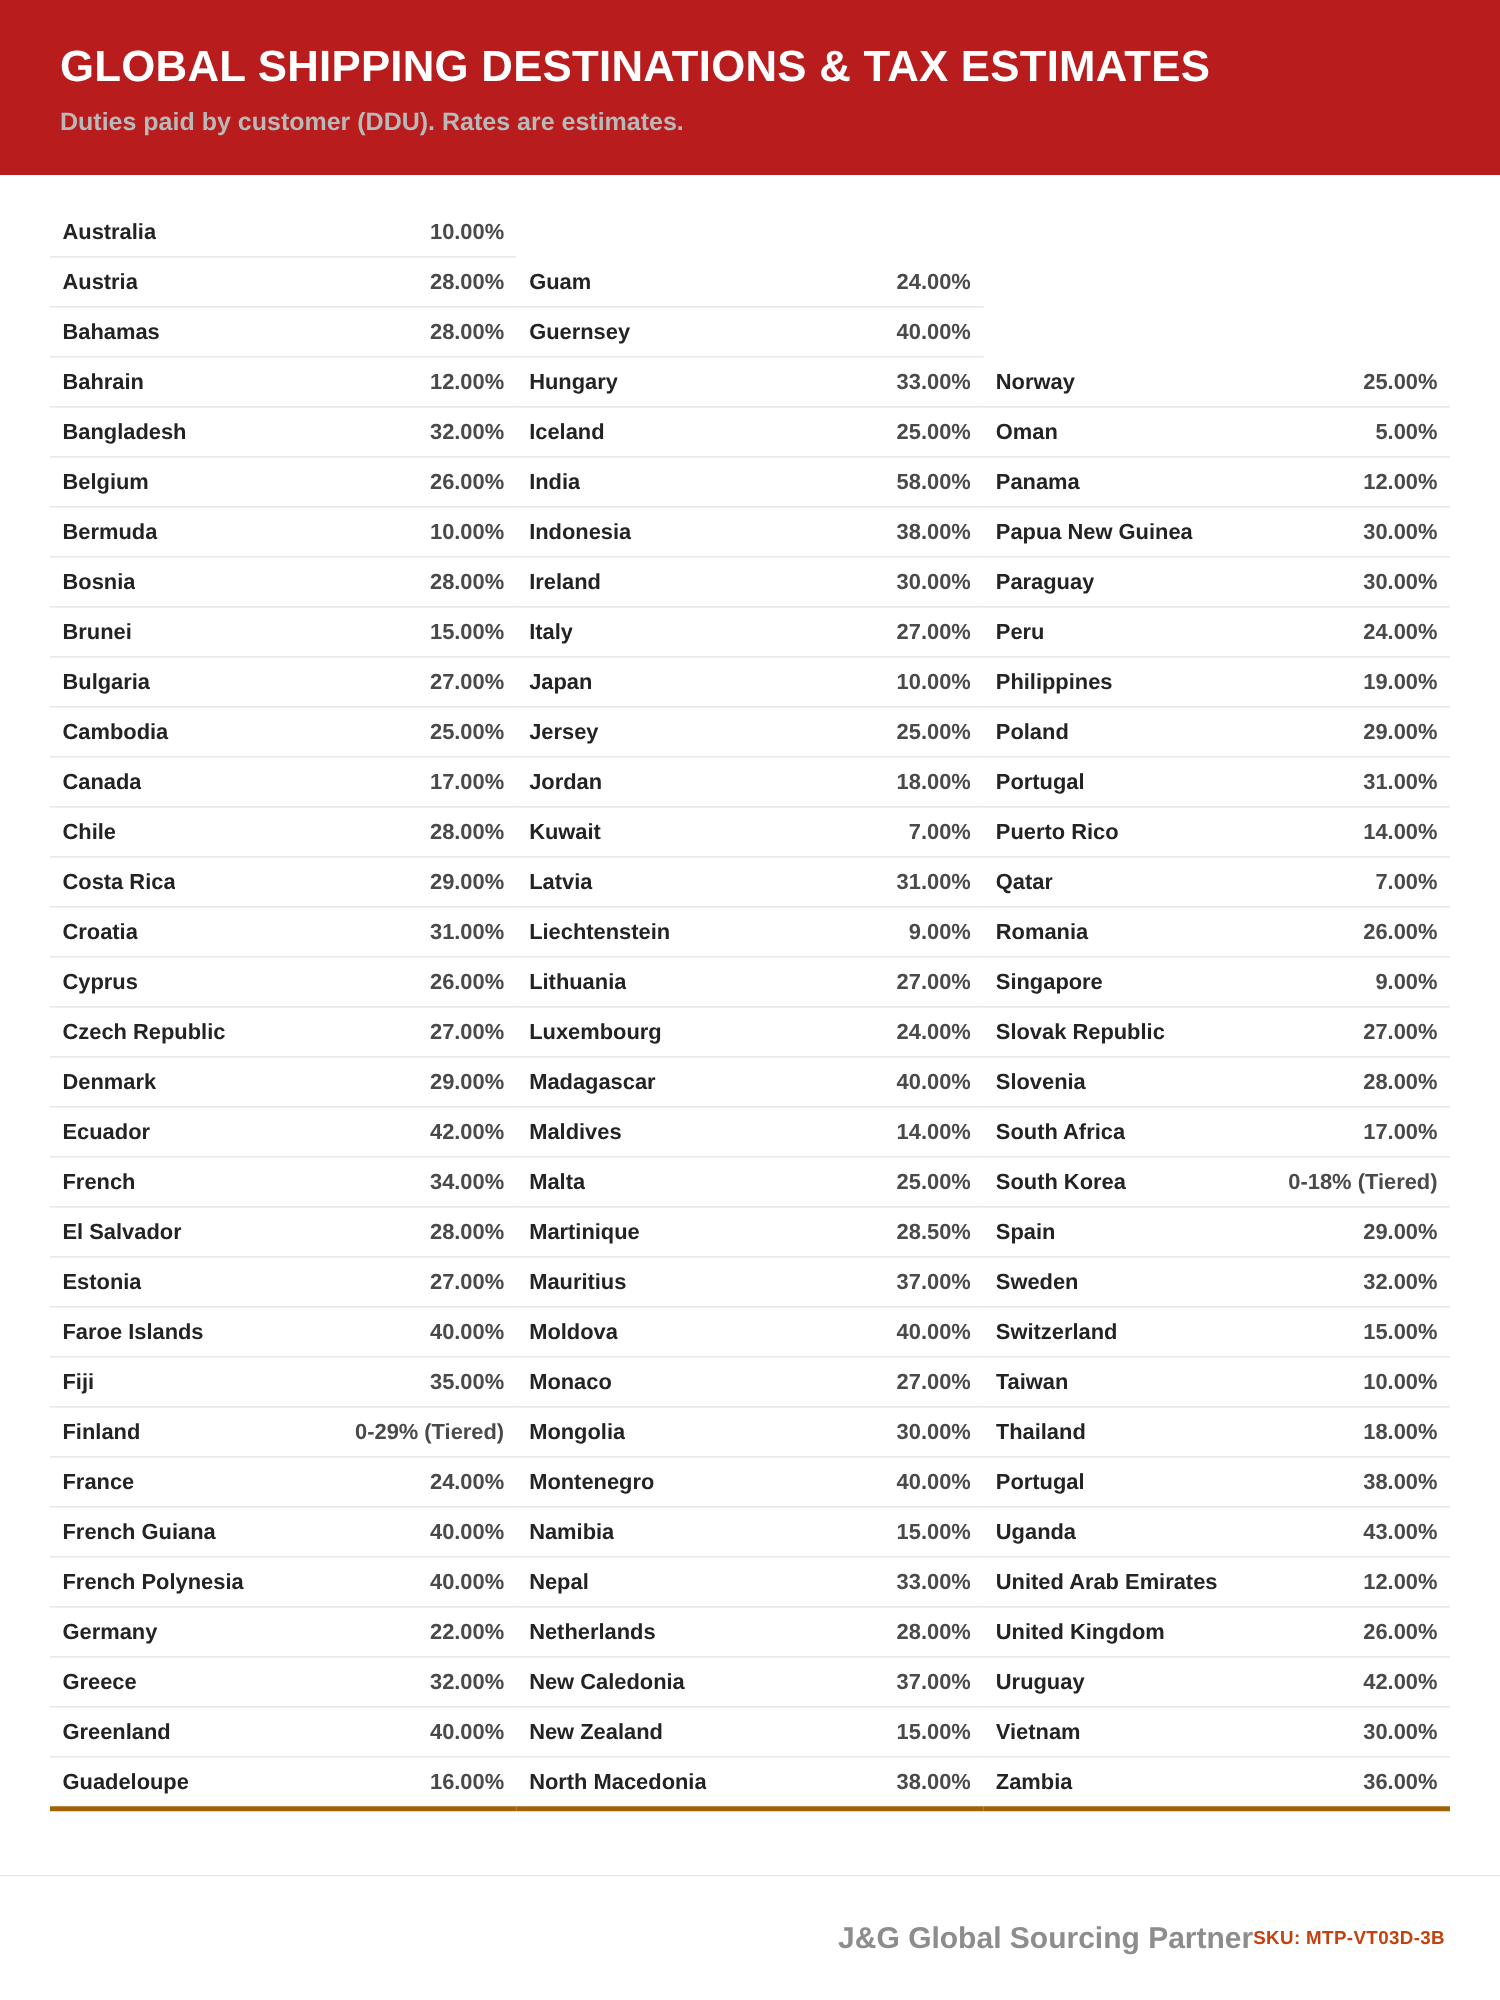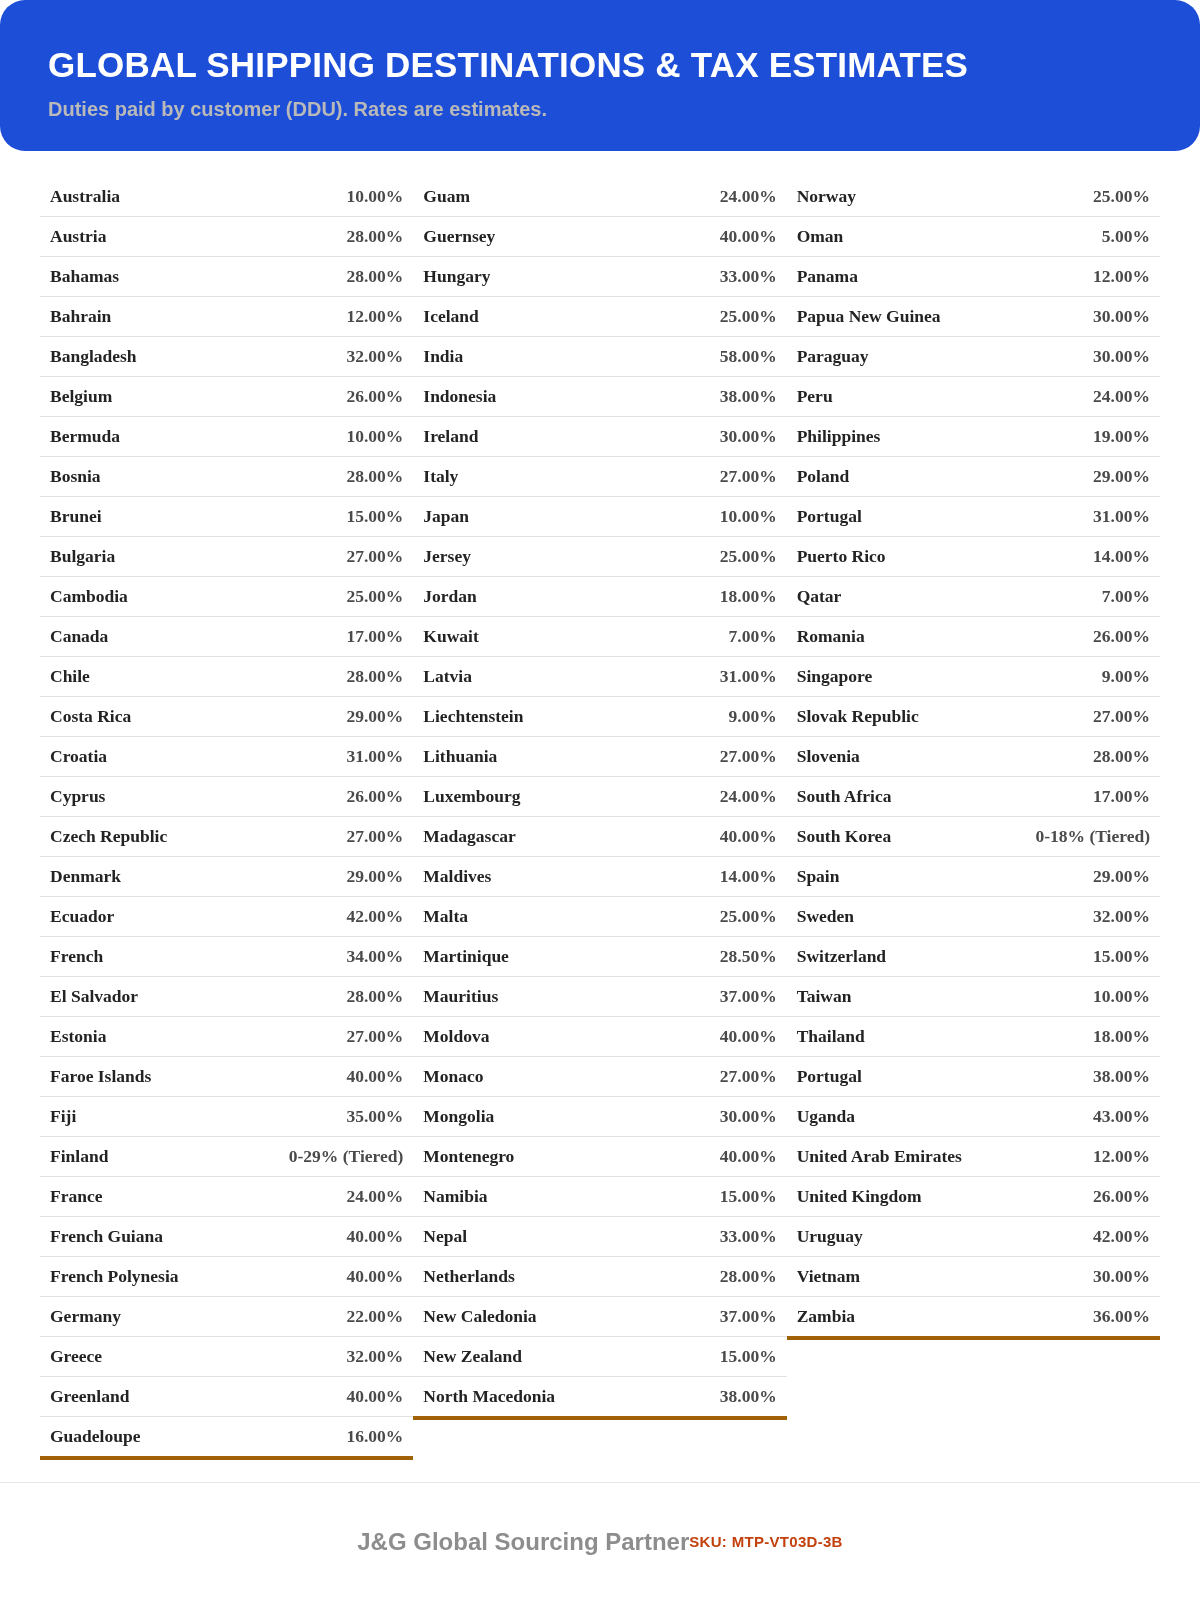--- a/index.html
+++ b/index.html
@@ -13,23 +13,22 @@
   }
   .page {
     width: 1200px;
     height: 1600px;
     position: relative;
     background: #ffffff;
     overflow: hidden;
   }
   
   .header {
-    background: #1d4ed8;
-    padding: 45px 48px 30px 48px;
-    border-radius: 25px;
+    background: #b91c1c;
+    padding: 34px 48px 30px 48px;
   }
   .header-title {
     color: #ffffff;
     font-size: 35px;
     font-weight: bold;
     letter-spacing: 0.2px;
     line-height: 1.15;
     margin: 0 0 12px 0;
   }
   .header-subtitle {
@@ -37,22 +36,21 @@
     font-size: 20px;
     font-weight: bold;
     margin: 0;
     line-height: 1.2;
   }
   
   .columns {
     display: flex;
     gap: 0;
     padding: 26px 40px 0 40px;
-    align-items: flex-start;
-    font-family: Liberation Serif, serif;
+    align-items: flex-end;
   }
   .column {
     flex: 1 1 0;
     min-width: 0;
   }
   .row {
     display: flex;
     justify-content: space-between;
     align-items: baseline;
     padding: 9px 10px 9px 10px;
@@ -74,25 +72,25 @@
     color: #4a4a4a;
     white-space: nowrap;
     text-align: right;
   }
   
   .footer {
     position: absolute;
     left: 0;
     right: 0;
     bottom: 0;
-    height: 118px;
+    height: 100px;
     border-top: 1px solid #e6e6e6;
     display: flex;
     align-items: center;
-    justify-content: center;
+    justify-content: flex-end;
     padding: 0 44px;
   }
   .footer-brand {
     font-size: 24px;
     font-weight: bold;
     color: #8d8d8d;
   }
   .footer-sku {
     font-size: 15px;
     font-weight: bold;

